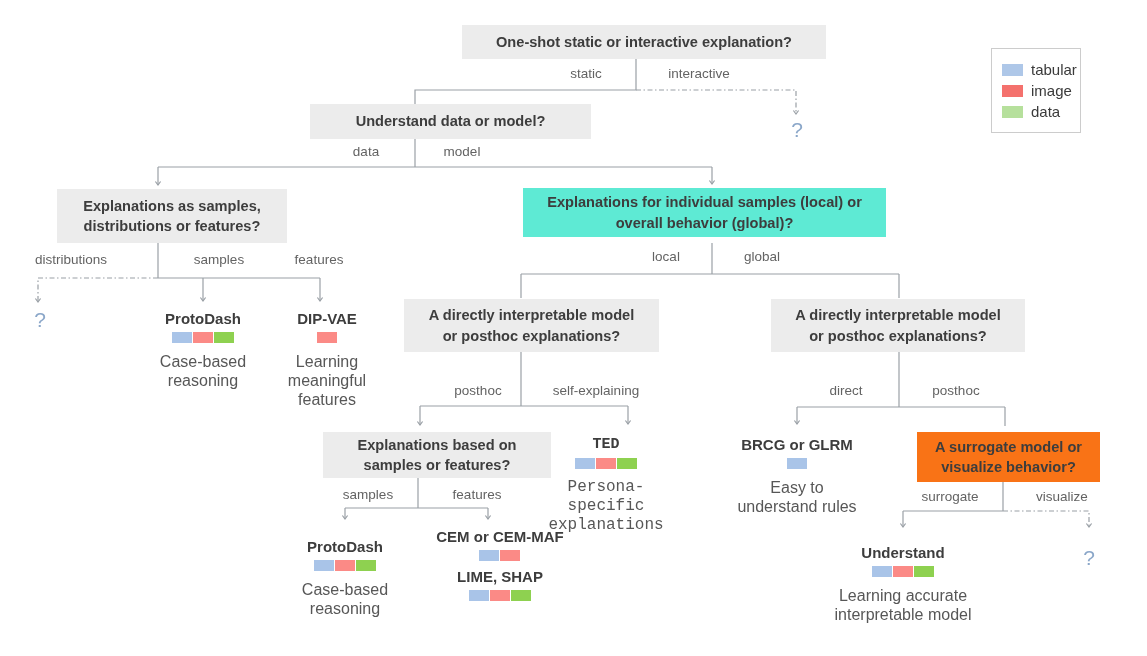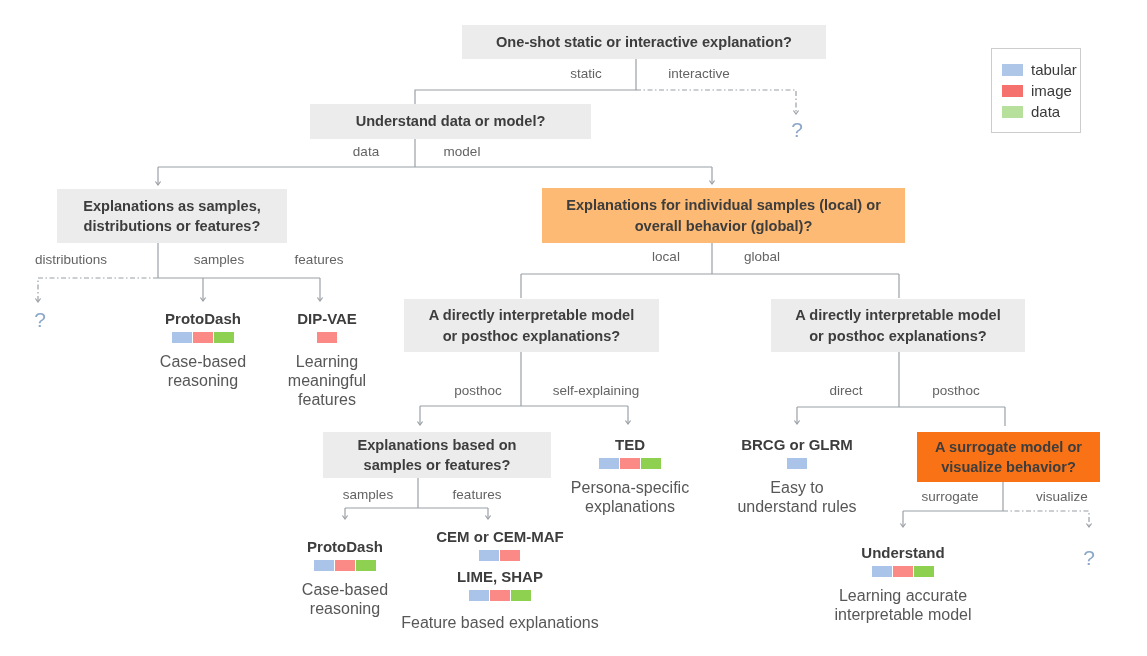--- a/index.html
+++ b/index.html
@@ -95,21 +95,21 @@
     <path d="M1003,482 V511"></path>
     <path d="M903,511 H1003"></path>
     <path d="M903,511 V527" marker-end="url(#arr)"></path>
     <path class="dashed" d="M1003,511 H1089 V527" marker-end="url(#arr)"></path>
   </svg>
 
   <div class="qbox" style="left: 462px; top: 25px; width: 364px; height: 34px; background: rgb(236, 236, 236);">One-shot static or interactive explanation?</div>
   <div class="qbox" style="left: 310px; top: 104px; width: 281px; height: 35px; background: rgb(236, 236, 236);">Understand data or model?</div>
   <div class="qbox" style="left: 57px; top: 189px; width: 230px; height: 54px; background: rgb(236, 236, 236);">Explanations as samples,
 distributions or features?</div>
-  <div class="qbox" style="left: 542px; top: 188px; width: 363px; height: 55px; background: #fdba74;">Explanations for individual samples (local) or
+  <div class="qbox" style="left: 523px; top: 188px; width: 363px; height: 49px; background: #5eead4;">Explanations for individual samples (local) or
 overall behavior (global)?</div>
   <div class="qbox" style="left: 404px; top: 299px; width: 255px; height: 53px; background: rgb(236, 236, 236);">A directly interpretable model
 or posthoc explanations?</div>
   <div class="qbox" style="left: 771px; top: 299px; width: 254px; height: 53px; background: rgb(236, 236, 236);">A directly interpretable model
 or posthoc explanations?</div>
   <div class="qbox" style="left: 323px; top: 432px; width: 228px; height: 46px; background: rgb(236, 236, 236);">Explanations based on
 samples or features?</div>
   <div class="qbox" style="left: 917px; top: 432px; width: 183px; height: 50px; background: #f97316;">A surrogate model or
 visualize behavior?</div>
 
@@ -143,39 +143,38 @@
   </div>
 
   <div class="leaf" style="left:277px; top:310px; width:100px;">
     <div class="leaf-name">DIP-VAE</div>
     <div class="chips"><span class="chip" style="background: rgb(251, 138, 134);"></span></div>
     <div class="leaf-caption">Learning
 meaningful
 features</div>
   </div>
 
-  <div class="leaf" style="left:568px; top:436px; width:124px;">
+  <div class="leaf" style="left:544px; top:436px; width:124px;font-family:Liberation Mono, monospace;">
     <div class="leaf-name">TED</div>
     <div class="chips"><span class="chip" style="background: rgb(169, 196, 232);"></span><span class="chip" style="background: rgb(251, 138, 134);"></span><span class="chip" style="background: rgb(142, 209, 80);"></span></div>
     <div class="leaf-caption">Persona-specific
 explanations</div>
   </div>
 
   <div class="leaf" style="left:265px; top:538px; width:160px;">
     <div class="leaf-name">ProtoDash</div>
     <div class="chips"><span class="chip" style="background: rgb(169, 196, 232);"></span><span class="chip" style="background: rgb(251, 138, 134);"></span><span class="chip" style="background: rgb(142, 209, 80);"></span></div>
     <div class="leaf-caption">Case-based reasoning</div>
   </div>
 
   <div class="leaf" style="left:400px; top:528px; width:200px;">
     <div class="leaf-name">CEM or CEM-MAF</div>
     <div class="chips"><span class="chip" style="background: rgb(169, 196, 232);"></span><span class="chip" style="background: rgb(251, 138, 134);"></span></div>
     <div class="leaf-name stack-name">LIME, SHAP</div>
     <div class="chips"><span class="chip" style="background: rgb(169, 196, 232);"></span><span class="chip" style="background: rgb(251, 138, 134);"></span><span class="chip" style="background: rgb(142, 209, 80);"></span></div>
-    <div class="leaf-caption group-caption">Feature based explanations</div>
   </div>
 
   <div class="leaf" style="left:732px; top:436px; width:130px;">
     <div class="leaf-name">BRCG or GLRM</div>
     <div class="chips"><span class="chip" style="background: rgb(169, 196, 232);"></span></div>
     <div class="leaf-caption">Easy to
 understand rules</div>
   </div>
 
   <div class="leaf" style="left:828px; top:544px; width:150px;">

